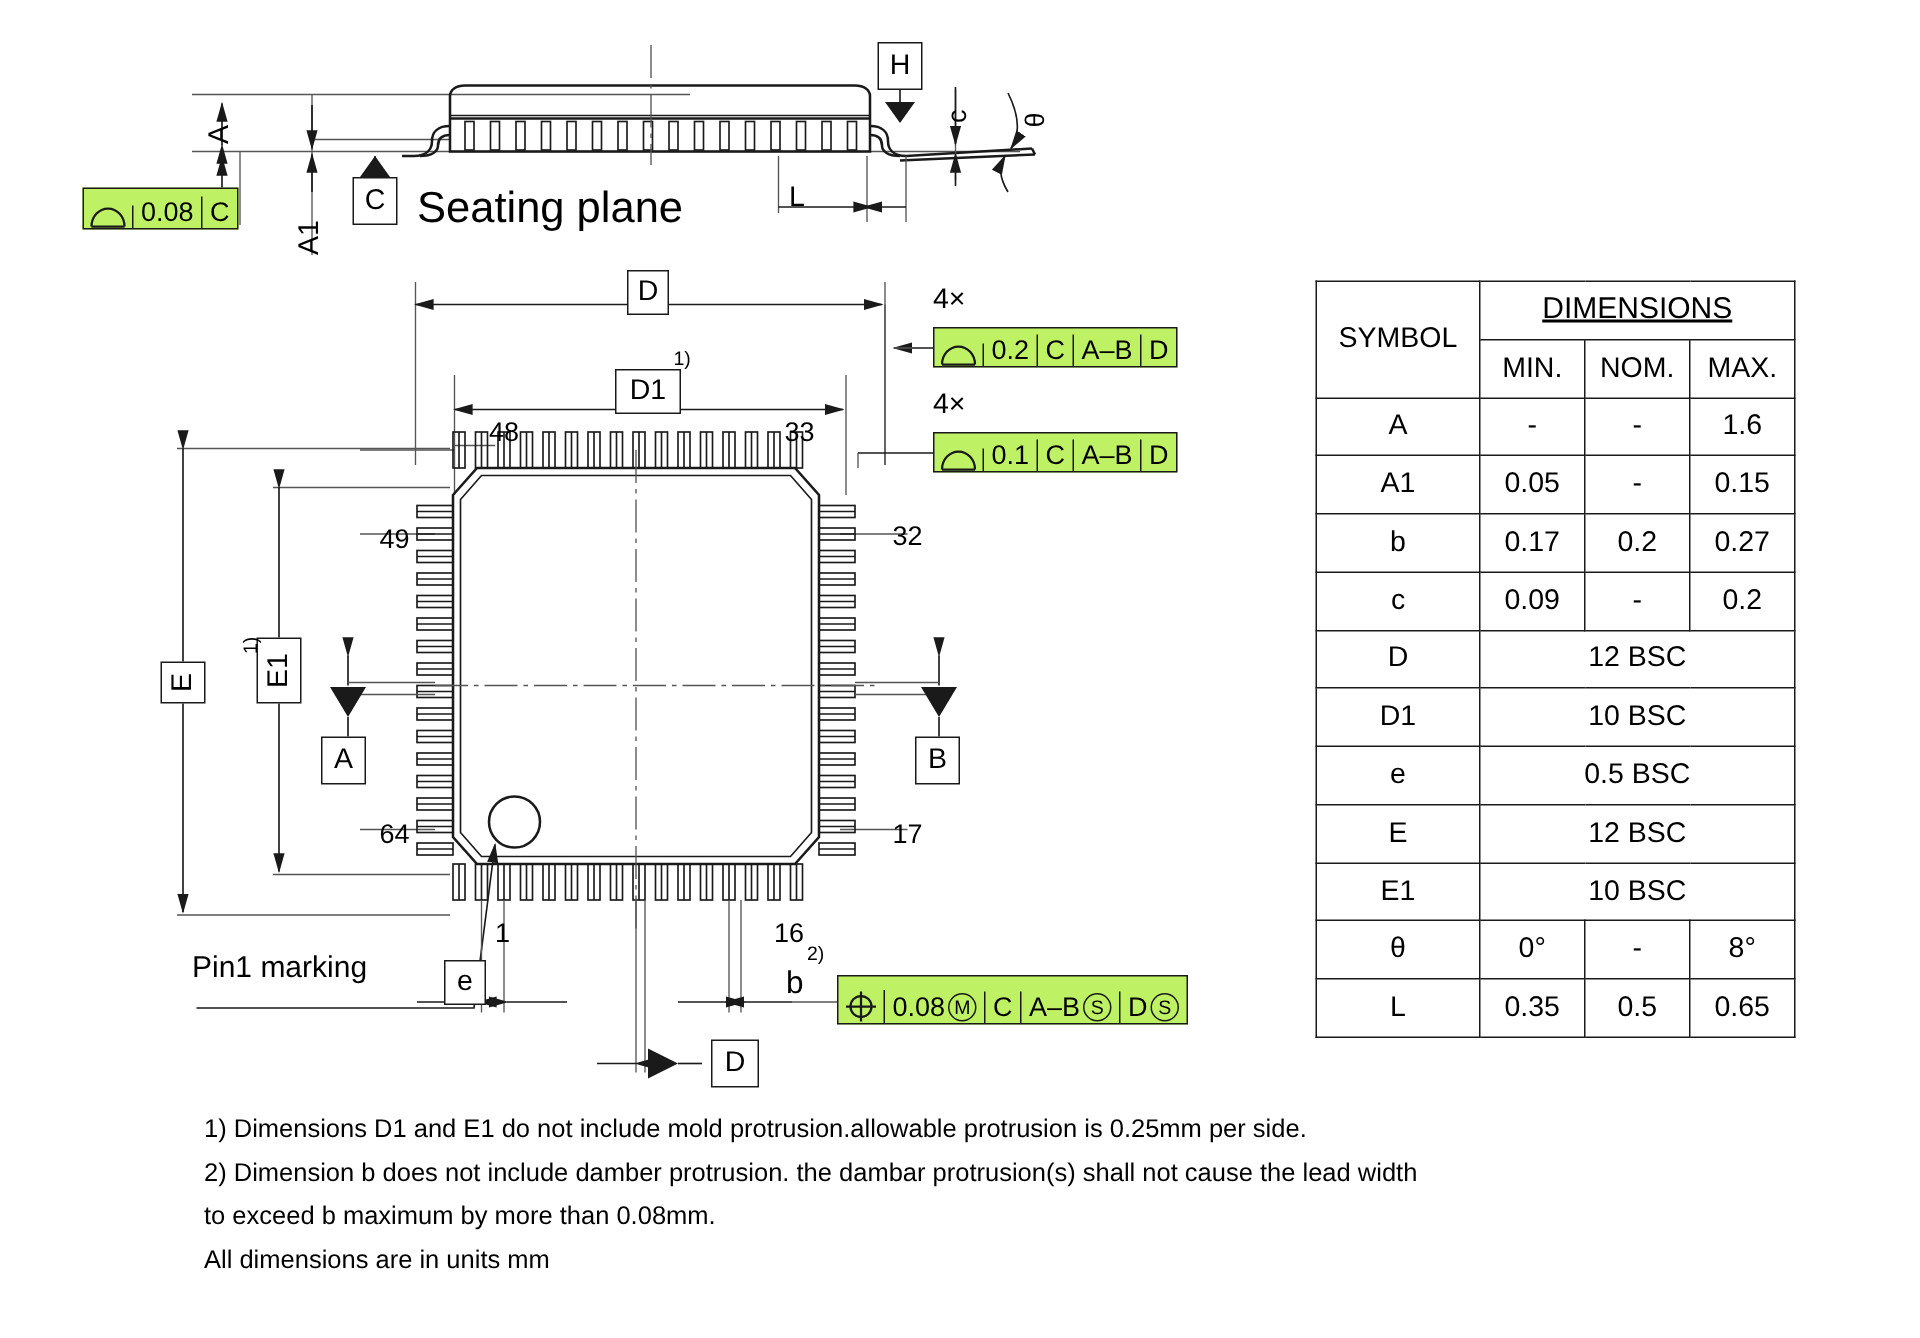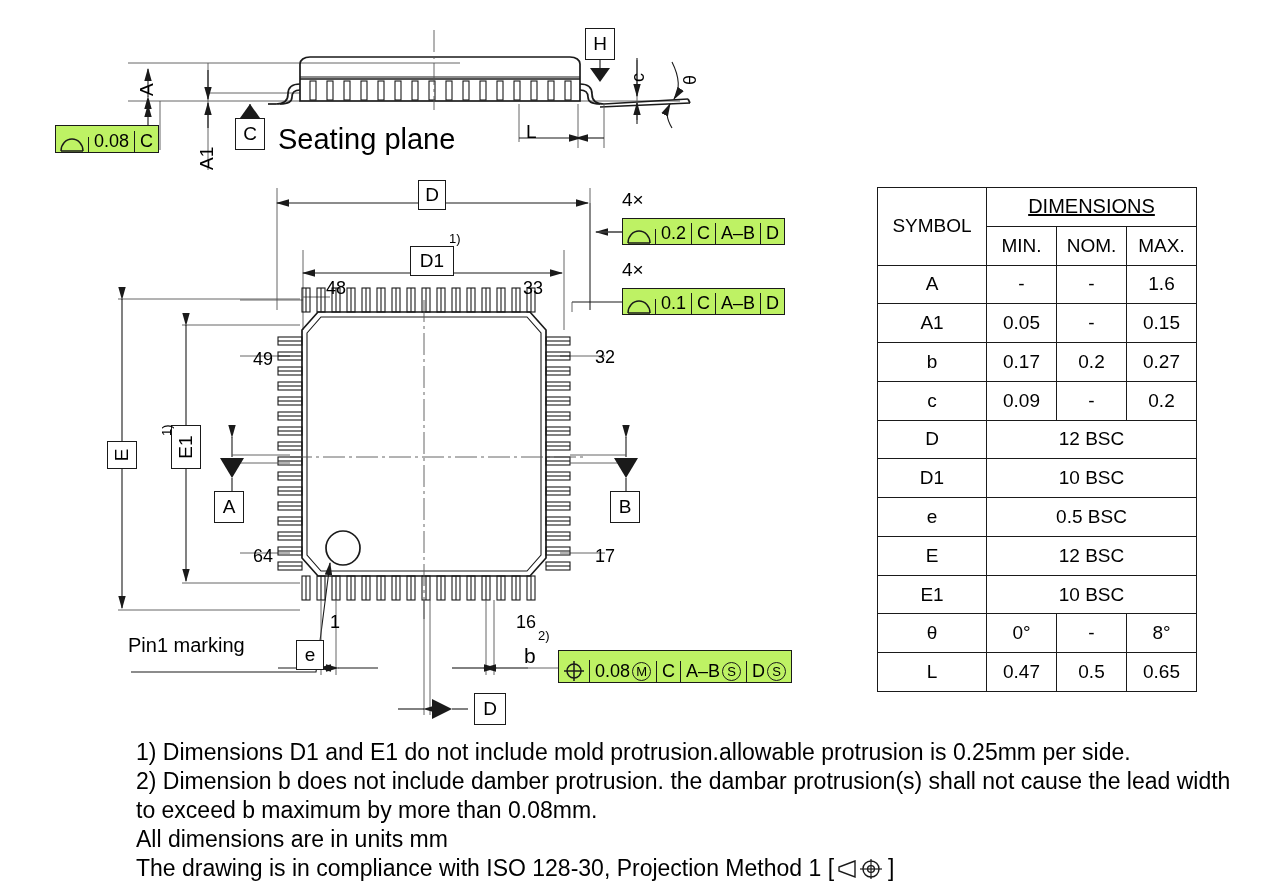--- a/index.html
+++ b/index.html
@@ -35,21 +35,21 @@
   }
   .dim-table .hdr-sym{width:108px;}
   .dim-table .hdr-big{font-size:20px;text-decoration:underline;}
   .dim-table td.sym{font-size:19px;}
 
   
   .notes{
     position:absolute;
     left:136px; top:738px;
     width:1100px;
-    font-size:23px;
+    font-size:17px;
     line-height:29px;
   }
   .notes div{white-space:nowrap;}
 
   .iso-sym{display:inline-block;vertical-align:-4px;margin:0 1px;}
 
   
   .lbl{
     position:absolute;
     font-size:19px;
@@ -609,36 +609,27 @@
           <td colspan="3">10 BSC</td>
         </tr>
         <tr>
           <td class="sym">θ</td>
           <td>0°</td>
           <td>-</td>
           <td>8°</td>
         </tr>
         <tr>
           <td class="sym">L</td>
-          <td>0.47</td>
+          <td>0.35</td>
           <td>0.5</td>
           <td>0.65</td>
         </tr>
       </tbody>
 </table>
 
 <div class="notes">
   <div>1) Dimensions D1 and E1 do not include mold protrusion.allowable protrusion is 0.25mm per side.</div>
   <div>2) Dimension b does not include damber protrusion. the dambar protrusion(s) shall not cause the lead width</div>
   <div>to exceed b maximum by more than 0.08mm.</div>
   <div>All dimensions are in units mm</div>
-  <div>
-    <span>The drawing is in compliance with ISO 128-30, Projection Method 1 [</span><span class="iso-sym"><svg width="52" height="22" viewBox="0 0 52 22">
-            <path d="M20,3 L4,9 L4,13 L20,19 Z" fill="none" stroke="#1a1a1a" stroke-width="1.4"></path>
-            <circle cx="36" cy="11" r="8" fill="none" stroke="#1a1a1a" stroke-width="1.4"></circle>
-            <circle cx="36" cy="11" r="3.4" fill="none" stroke="#1a1a1a" stroke-width="1.4"></circle>
-            <line x1="36" y1="1" x2="36" y2="21" stroke="#1a1a1a" stroke-width="1.2"></line>
-            <line x1="25" y1="11" x2="47" y2="11" stroke="#1a1a1a" stroke-width="1.2"></line>
-          </svg></span><span>]</span>
-  </div>
 </div>
 
 </div>
 
 </body></html>

